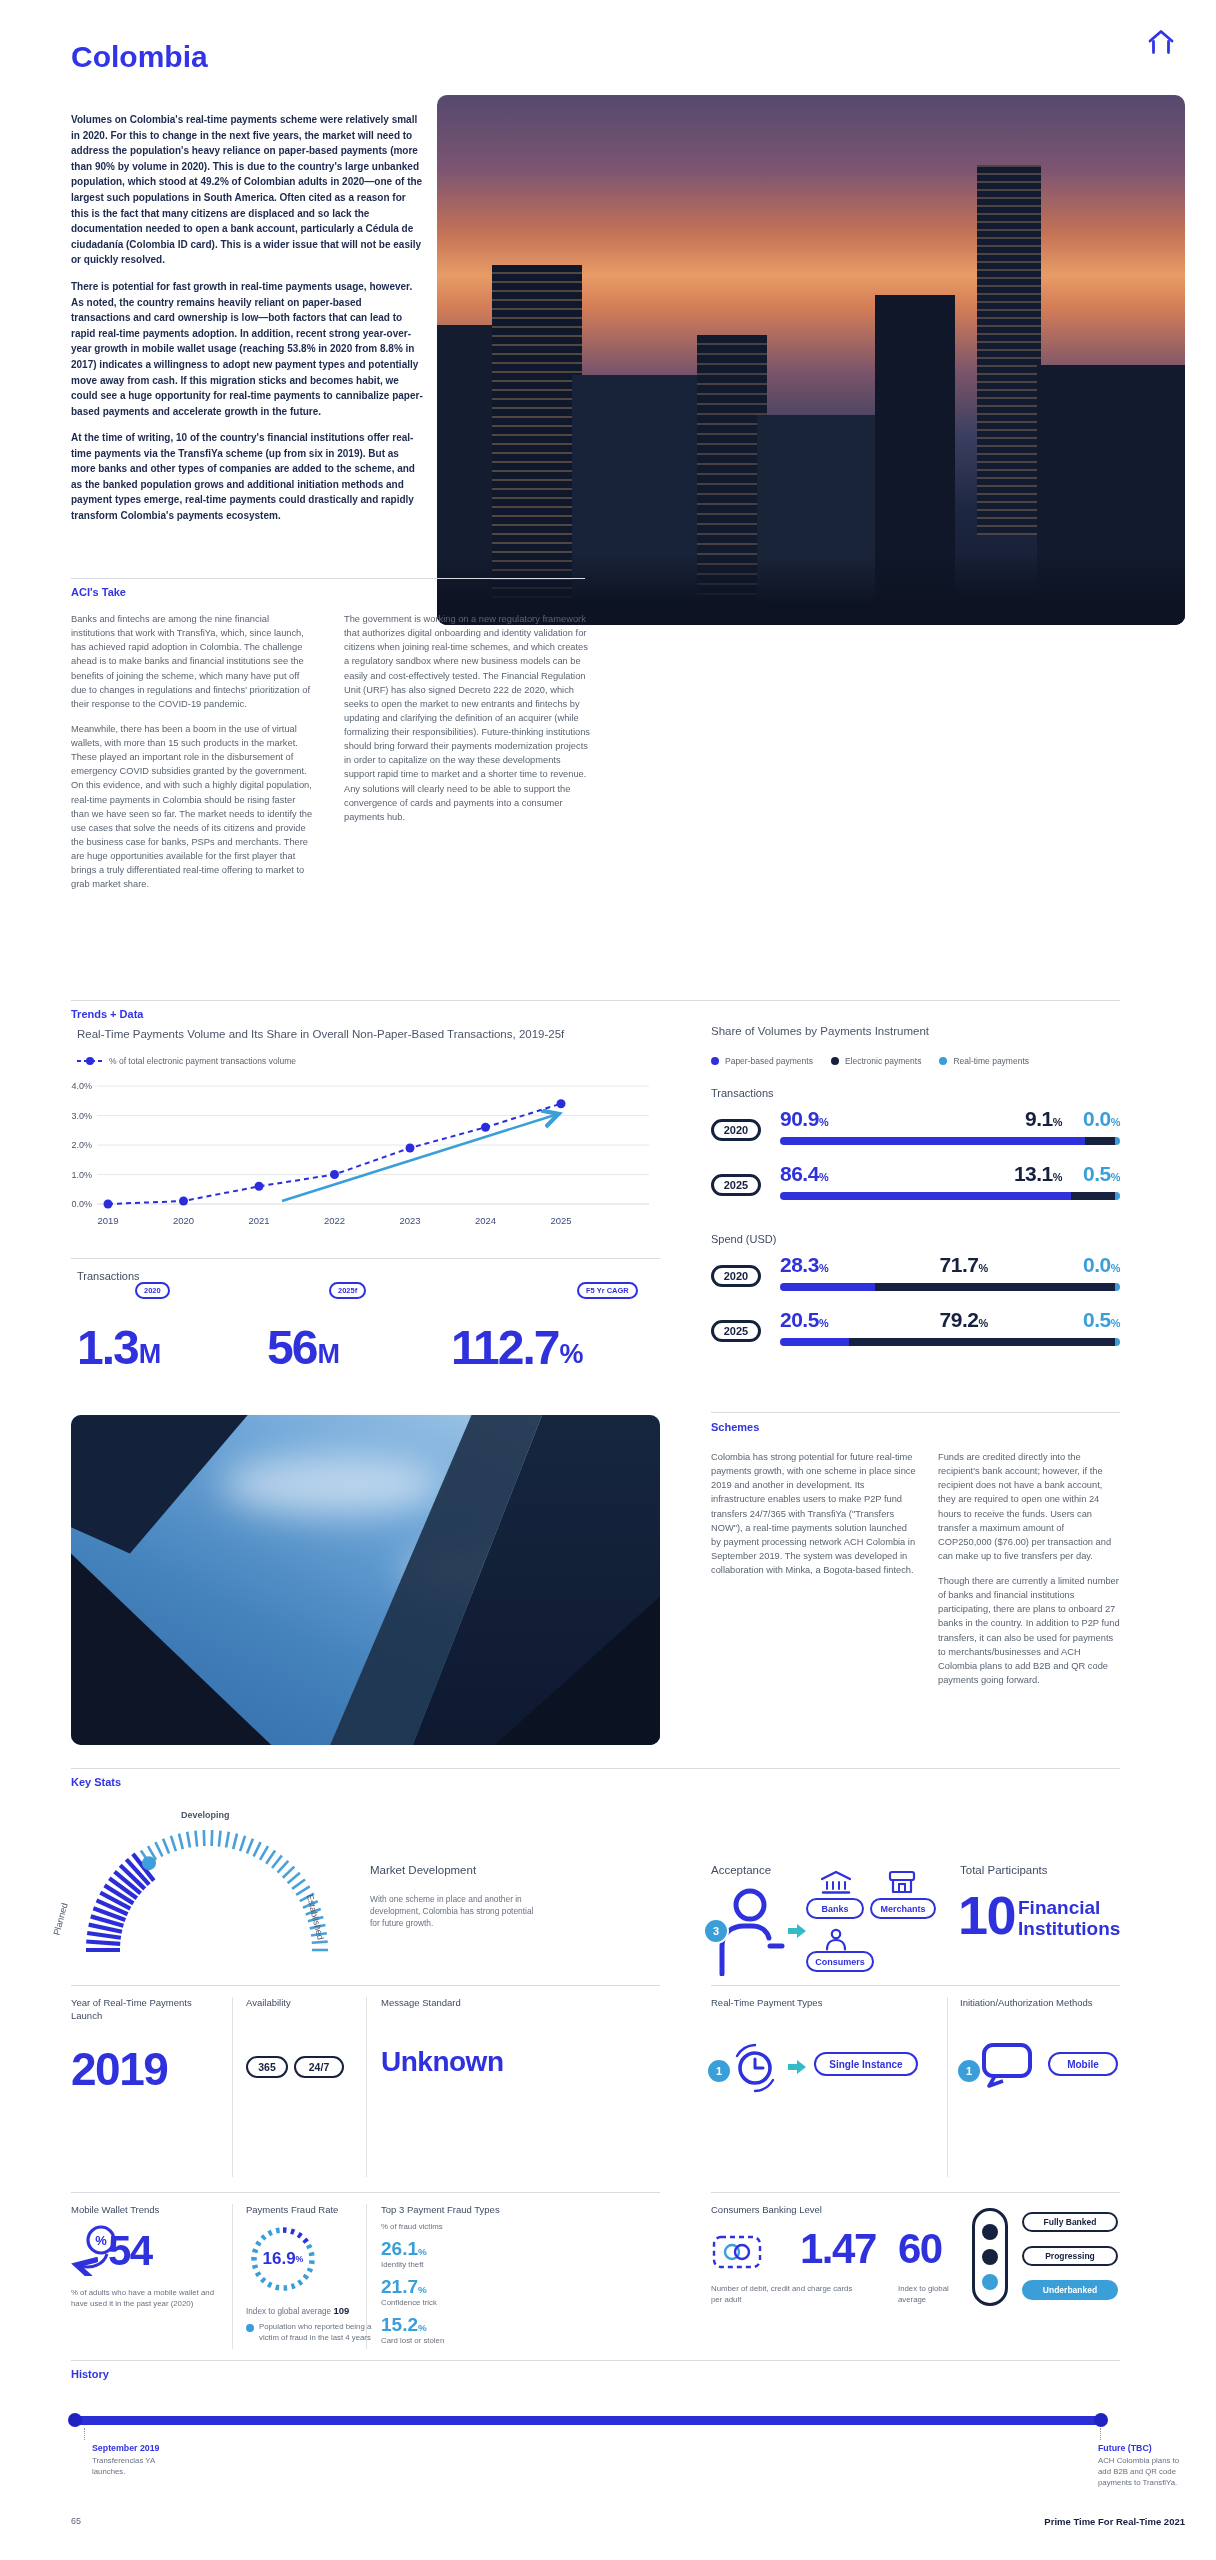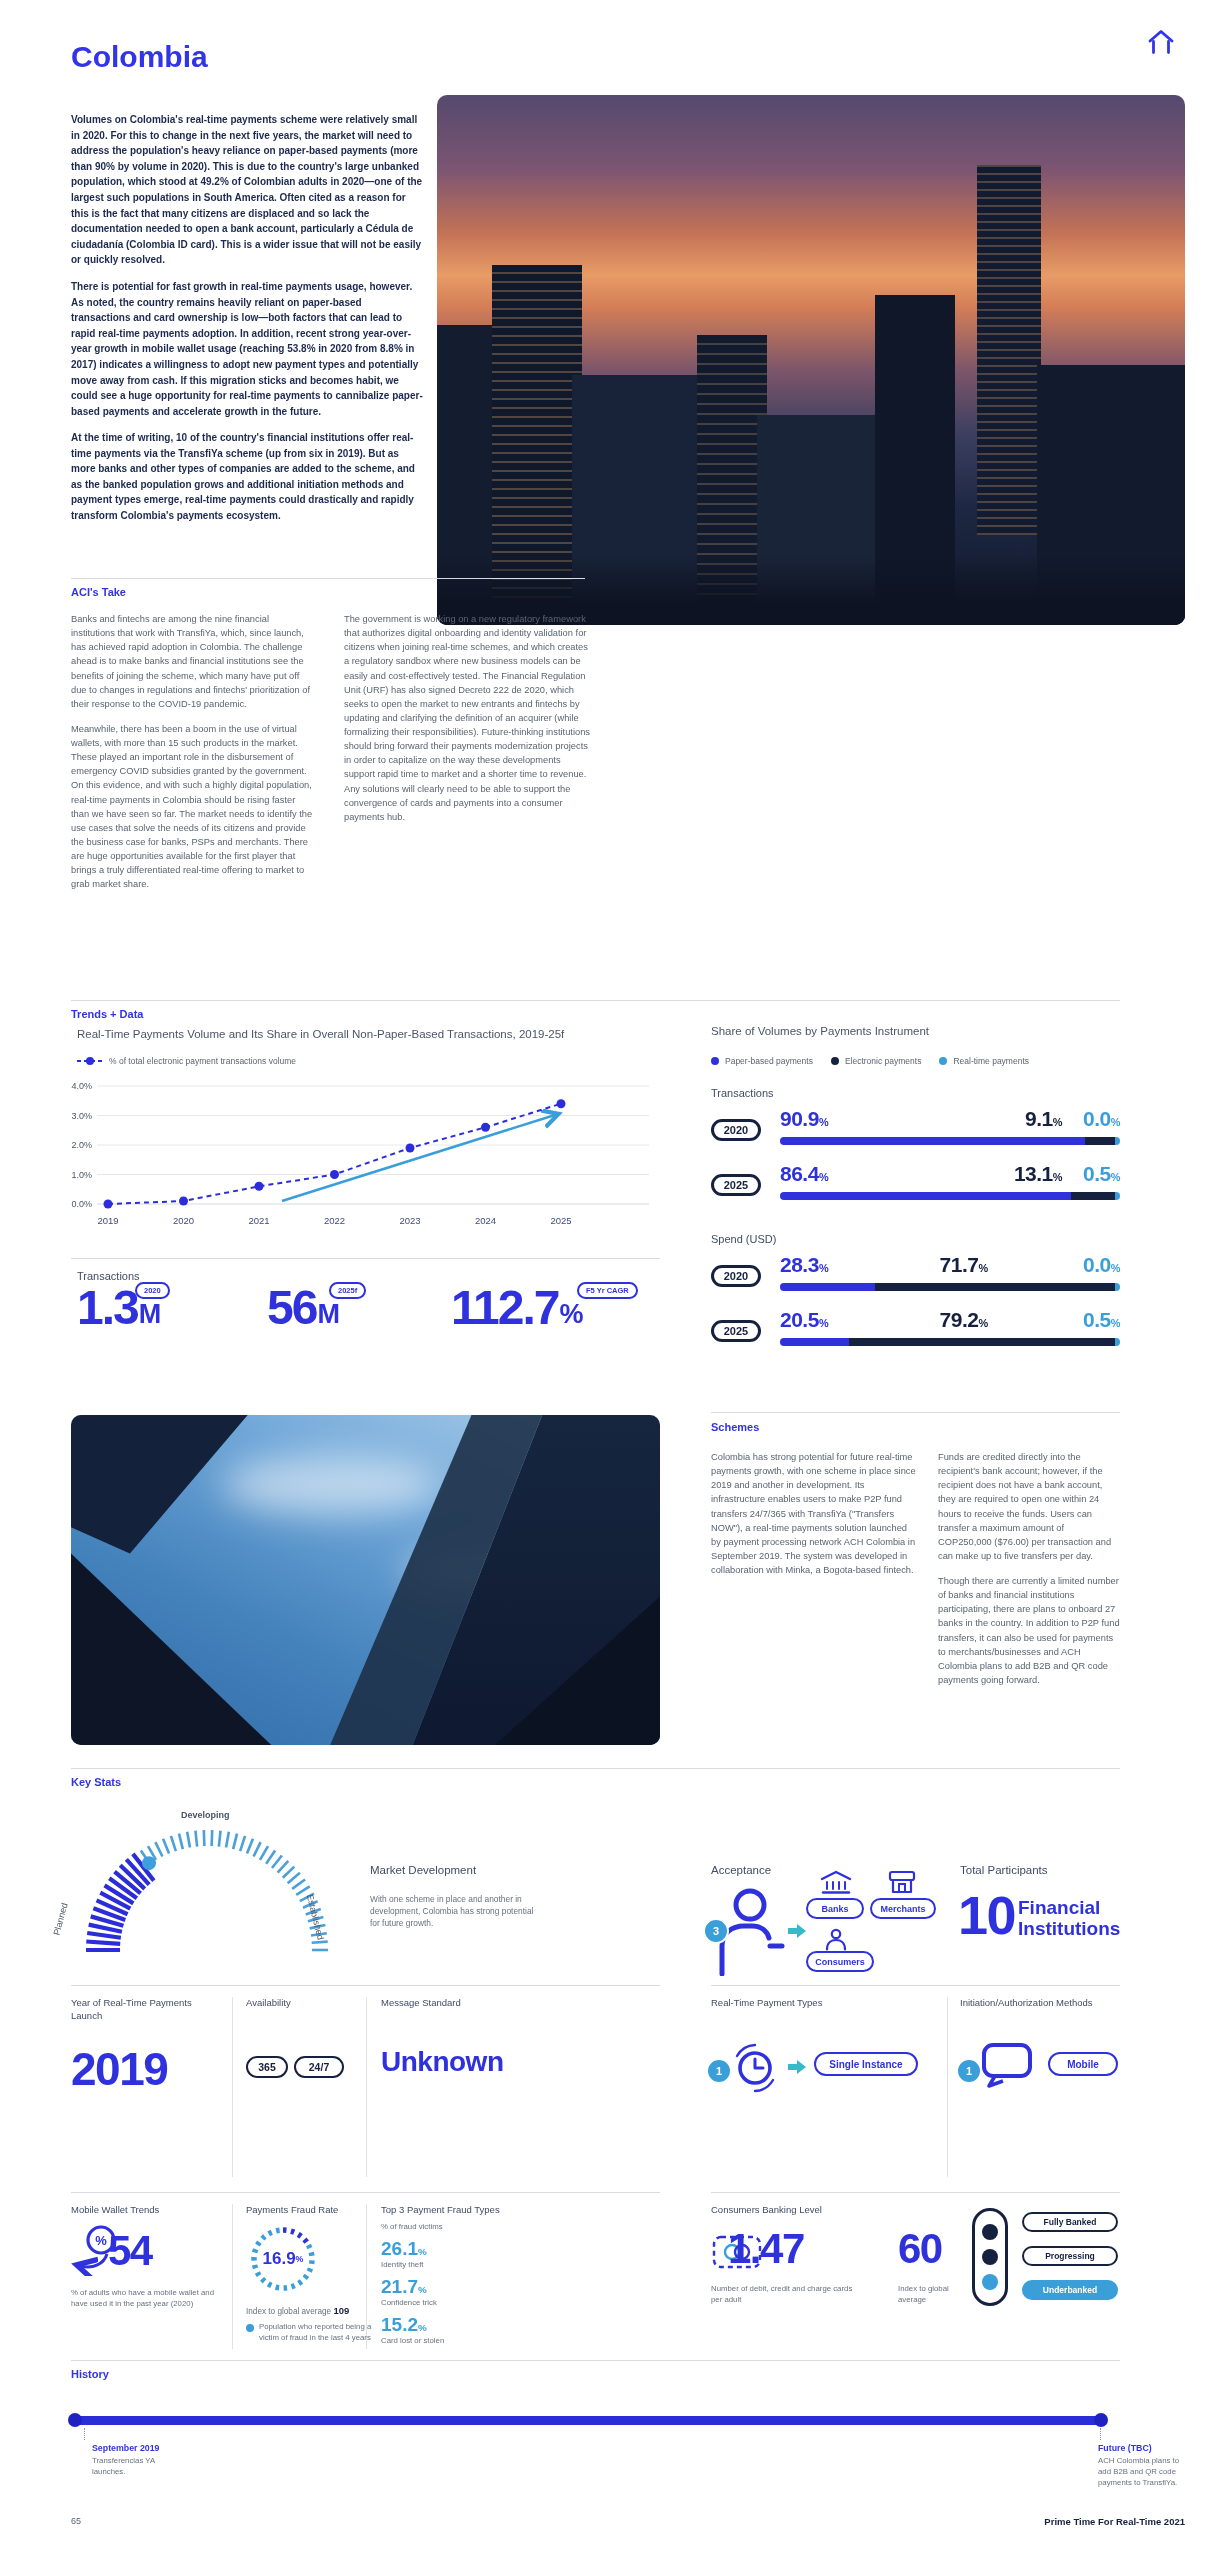--- a/index.html
+++ b/index.html
@@ -29,21 +29,21 @@
   .share-row .val{position:absolute;font-size:21px;font-weight:bold;letter-spacing:-0.5px;}
   .share-row .v0{left:0;color:#2f31dd;}
   .share-row .v1{color:#16213f;}
   .share-row .v2{right:0;color:#3a9fd9;}
   .trans-group .v1{right:58px;}
   .spend-group .v1{left:54%;transform:translateX(-50%);}
   .share-row .bar{position:absolute;left:69px;right:0;top:30px;height:8px;border-radius:4px;overflow:hidden;display:flex;background:#e8e9ee;}
   .share-row .seg{height:100%;}
   
   .ts{position:absolute;top:30px;}
-  .bn{display:flex;align-items:flex-end;}
+  .bn{display:flex;align-items:flex-end;margin-top:40px;}
   .bn .n{font-size:48px;line-height:0.85;font-weight:bold;color:#2f31dd;letter-spacing:-2px;}
   .bn .u{font-size:27px;line-height:1;padding-bottom:1px;margin-left:1px;font-weight:bold;color:#2f31dd;}
   .ts .badge{position:absolute;top:-6px;font-size:7.5px;padding:2px 7px;border-width:2px;border-radius:10px;white-space:nowrap;}
   
   .tier-pill{position:absolute;width:96px;height:20px;font-size:8.5px;border-width:2px;border-radius:10px;}
   .tier-pill.active{background:#3a9fd9;border-color:#3a9fd9;color:#ffffff;}
   .traffic{position:absolute;width:36px;height:98px;border:3px solid #16213f;border-radius:19px;box-sizing:border-box;display:flex;flex-direction:column;align-items:center;justify-content:center;gap:9px;}
   .traffic i{width:16px;height:16px;border-radius:50%;display:block;}
   svg{font-family:inherit;display:block;}
   .gauge-label{position:absolute;font-size:9px;color:#4a5568;}
@@ -434,21 +434,21 @@
   <div class="abs tiny" style="left:381px;top:2298px;">Confidence trick</div>
   <div class="abs" style="left:381px;top:2314px;font-size:19px;font-weight:bold;color:#3a9fd9;"><span>15.2</span><span class="pct">%</span></div>
   <div class="abs tiny" style="left:381px;top:2336px;">Card lost or stolen</div>
 
   <div class="abs slabel" style="left:711px;top:2204px;">Consumers Banking Level</div>
   <svg class="abs" style="left:711px;top:2232px;" width="52" height="40" viewBox="0 0 52 40">
     <rect x="3" y="5" width="46" height="30" rx="7" fill="none" stroke="#2f31dd" stroke-width="2.4" stroke-dasharray="5 4"></rect>
     <circle cx="21" cy="20" r="7" fill="none" stroke="#3a9fd9" stroke-width="2.4"></circle>
     <circle cx="31" cy="20" r="7" fill="none" stroke="#2f31dd" stroke-width="2.4"></circle>
   </svg>
-  <div class="abs huge" style="left:728px;top:2228px;font-size:42px;line-height:1;">1.47</div>
+  <div class="abs huge" style="left:800px;top:2228px;font-size:42px;line-height:1;">1.47</div>
   <div class="abs tiny" style="left:711px;top:2284px;width:150px;">Number of debit, credit and charge cards per adult</div>
   <div class="abs huge" style="left:898px;top:2228px;font-size:42px;line-height:1;">60</div>
   <div class="abs tiny" style="left:898px;top:2284px;width:70px;">Index to global average</div>
   <div class="traffic" style="left:972px;top:2208px;">
     <i style="background:#16213f;"></i>
     <i style="background:#16213f;"></i>
     <i style="background:#3a9fd9;"></i>
   </div>
   <span class="pill tier-pill" style="left:1022px;top:2212px;">Fully Banked</span>
   <span class="pill tier-pill" style="left:1022px;top:2246px;">Progressing</span>

